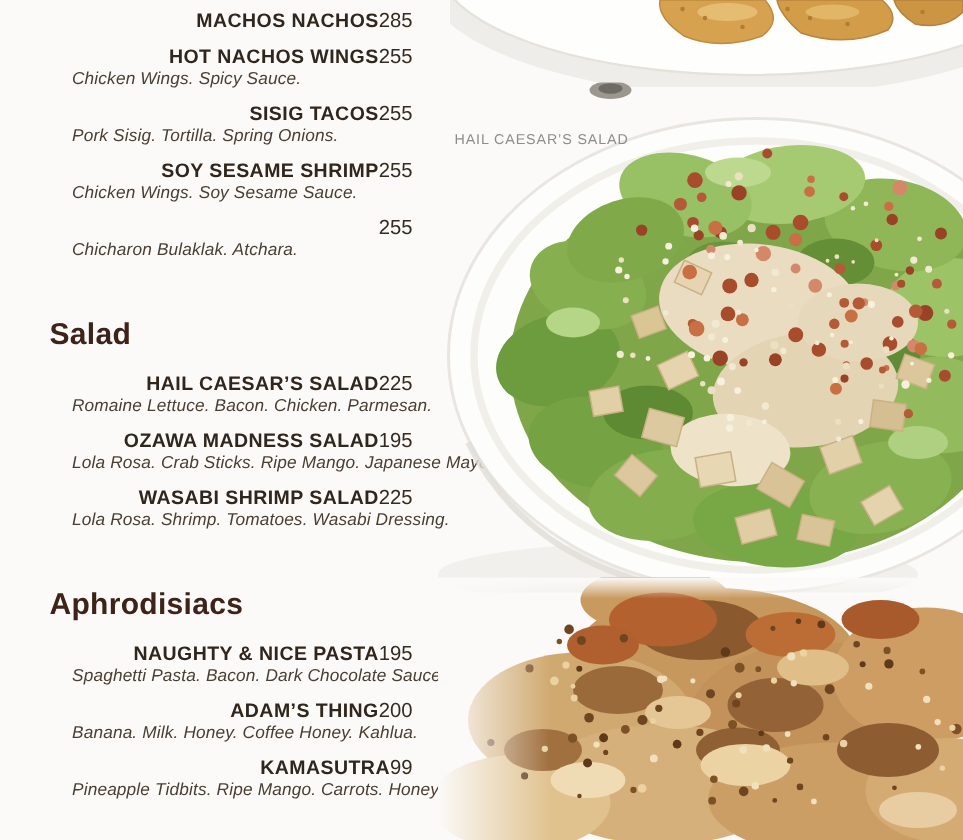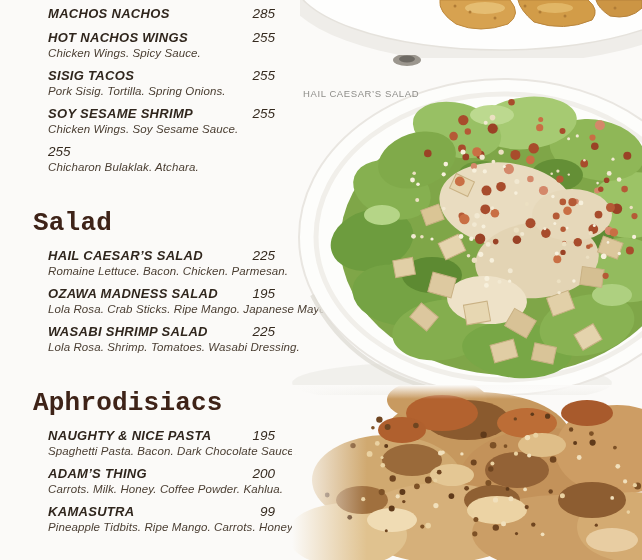--- a/index.html
+++ b/index.html
@@ -12,25 +12,25 @@
   }
   html,body{margin:0;padding:0;background:#e9e9e9;}
   .page{
     position:relative;width:642px;height:560px;overflow:hidden;
     background:var(--bg);
     font-family:"Liberation Sans","DejaVu Sans",sans-serif;
   }
   
   .menu-column{position:absolute;left:33px;top:6px;width:242px;}
   .section-title{
-    font-size:26px;font-weight:700;color:var(--head-c);
-    letter-spacing:.2px;line-height:30px;margin:34px 0 10px 0;font-family:Liberation Mono, monospace;
+    font-size:20px;font-weight:700;color:var(--head-c);
+    letter-spacing:.2px;line-height:30px;margin:34px 0 10px 0;
   }
   .menu-item{margin:0 0 8px 15px;width:227px;}
-  .item-head{display:flex;justify-content:space-between;align-items:baseline;line-height:16px;font-style:italic;}
+  .item-head{display:flex;justify-content:flex-end;align-items:baseline;line-height:16px;}
   .item-name{
     font-size:13px;font-weight:700;color:var(--name-c);letter-spacing:.3px;white-space:nowrap;
   }
   .item-price{font-size:13.5px;font-weight:400;color:var(--price-c);}
   .item-desc{
     font-size:11.5px;font-style:italic;color:var(--desc-c);
     line-height:14px;white-space:nowrap;letter-spacing:.1px;
   }
   
   .photo{position:absolute;}
@@ -115,21 +115,21 @@
             <span class="item-name">NAUGHTY &amp; NICE PASTA</span>
             <span class="item-price">195</span>
           </div>
           <div class="item-desc">Spaghetti Pasta. Bacon. Dark Chocolate Sauce.</div>
         </div>
         <div class="menu-item">
           <div class="item-head">
             <span class="item-name">ADAM’S THING</span>
             <span class="item-price">200</span>
           </div>
-          <div class="item-desc">Carrots. Milk. Honey. Coffee Powder. Kahlua.</div>
+          <div class="item-desc">Banana. Milk. Honey. Coffee Honey. Kahlua.</div>
         </div>
         <div class="menu-item">
           <div class="item-head">
             <span class="item-name">KAMASUTRA</span>
             <span class="item-price">99</span>
           </div>
           <div class="item-desc">Pineapple Tidbits. Ripe Mango. Carrots. Honey.</div>
         </div>
       </div>
     </div>

